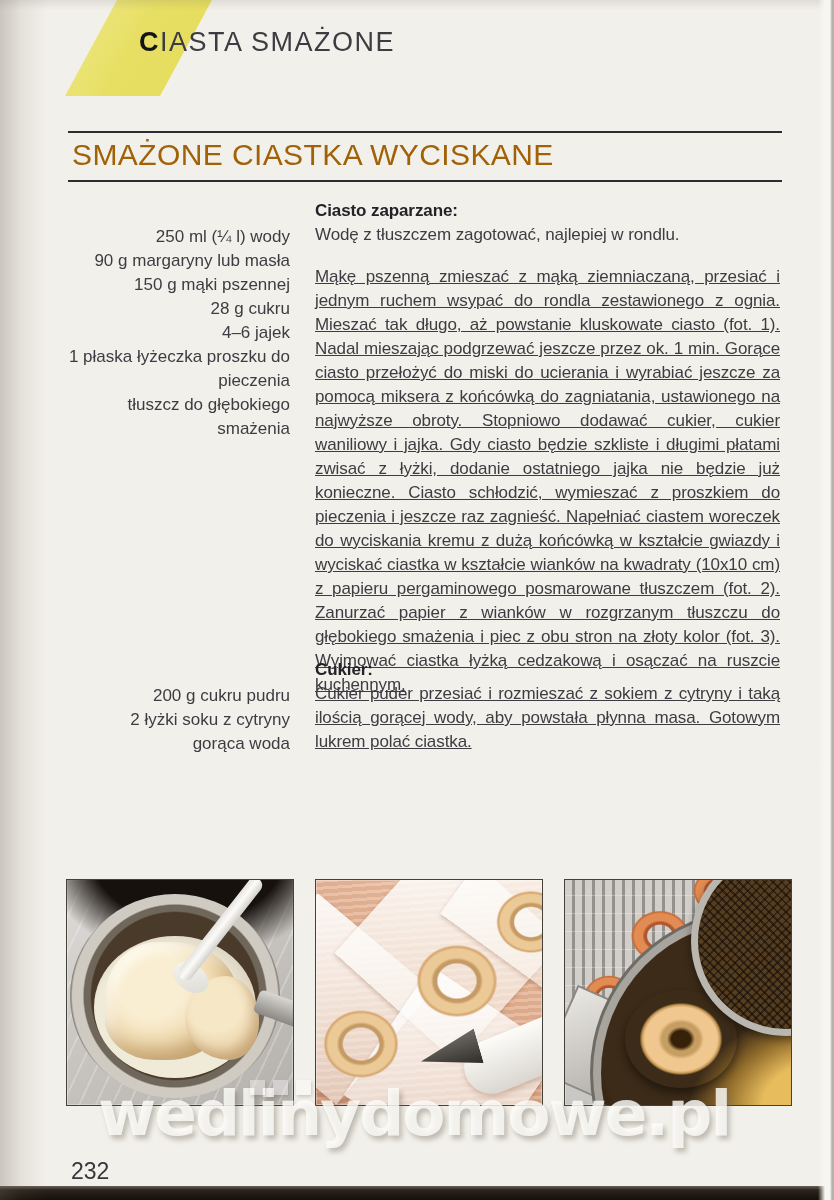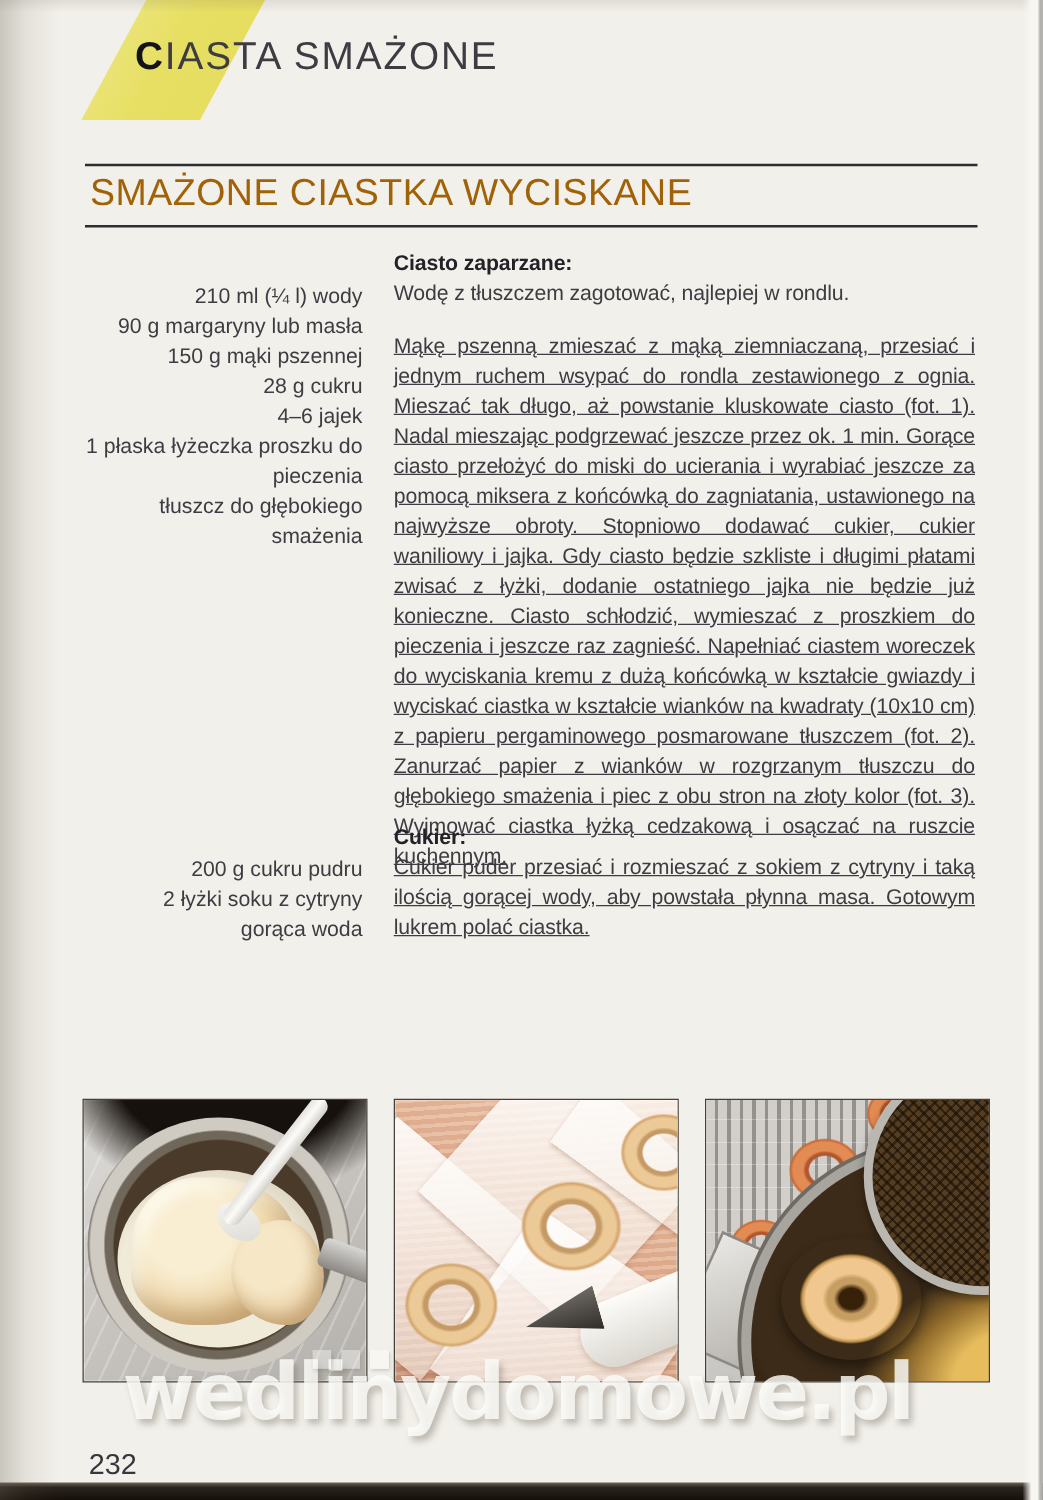--- a/index.html
+++ b/index.html
@@ -9,22 +9,22 @@
     font-family:"Liberation Sans","DejaVu Sans",sans-serif;
     color:#3f3e44;
   }
   
   .banner{
     position:absolute;left:65px;top:0;width:215px;height:96px;
     background:linear-gradient(120deg,#eee98c 0%,#e7df63 35%,#e4db57 100%);
     clip-path:polygon(52px 0,147px 0,95px 96px,0 96px);
   }
   .kicker{
-    position:absolute;left:108px;top:27px;
-    font-size:31px;letter-spacing:1.5px;color:#3c3c42;white-space:nowrap;
+    position:absolute;left:139px;top:27px;
+    font-size:27px;letter-spacing:1.5px;color:#3c3c42;white-space:nowrap;
   }
   .kicker-initial{font-weight:bold;color:#141418;}
   .title-block{
     position:absolute;left:68px;top:131px;width:710px;
     border-top:2px solid #2c2c33;border-bottom:2px solid #2c2c33;
     padding:5px 0 8px 4px;
   }
   .title-block h1{
     margin:0;font-size:30px;font-weight:500;letter-spacing:.4px;
     color:#a16207;white-space:nowrap;
@@ -154,21 +154,21 @@
 <div class="page">
 
   <div class="banner"></div>
   <div class="kicker"><span class="kicker-initial">C</span><span>IASTA SMAŻONE</span></div>
 
   <div class="title-block">
     <h1>SMAŻONE CIASTKA WYCISKANE</h1>
   </div>
 
   <div class="ing-col ing-main">
-    <div>210 ml (¼ l) wody</div>
+    <div>250 ml (¼ l) wody</div>
     <div>90 g margaryny lub masła</div>
     <div>150 g mąki pszennej</div>
     <div>28 g cukru</div>
     <div>4–6 jajek</div>
     <div>1 płaska łyżeczka proszku do pieczenia</div>
     <div>tłuszcz do głębokiego smażenia</div>
   </div>
 
   <div class="body-col col-ciasto">
     <p class="sec-heading">Ciasto zaparzane:</p>

